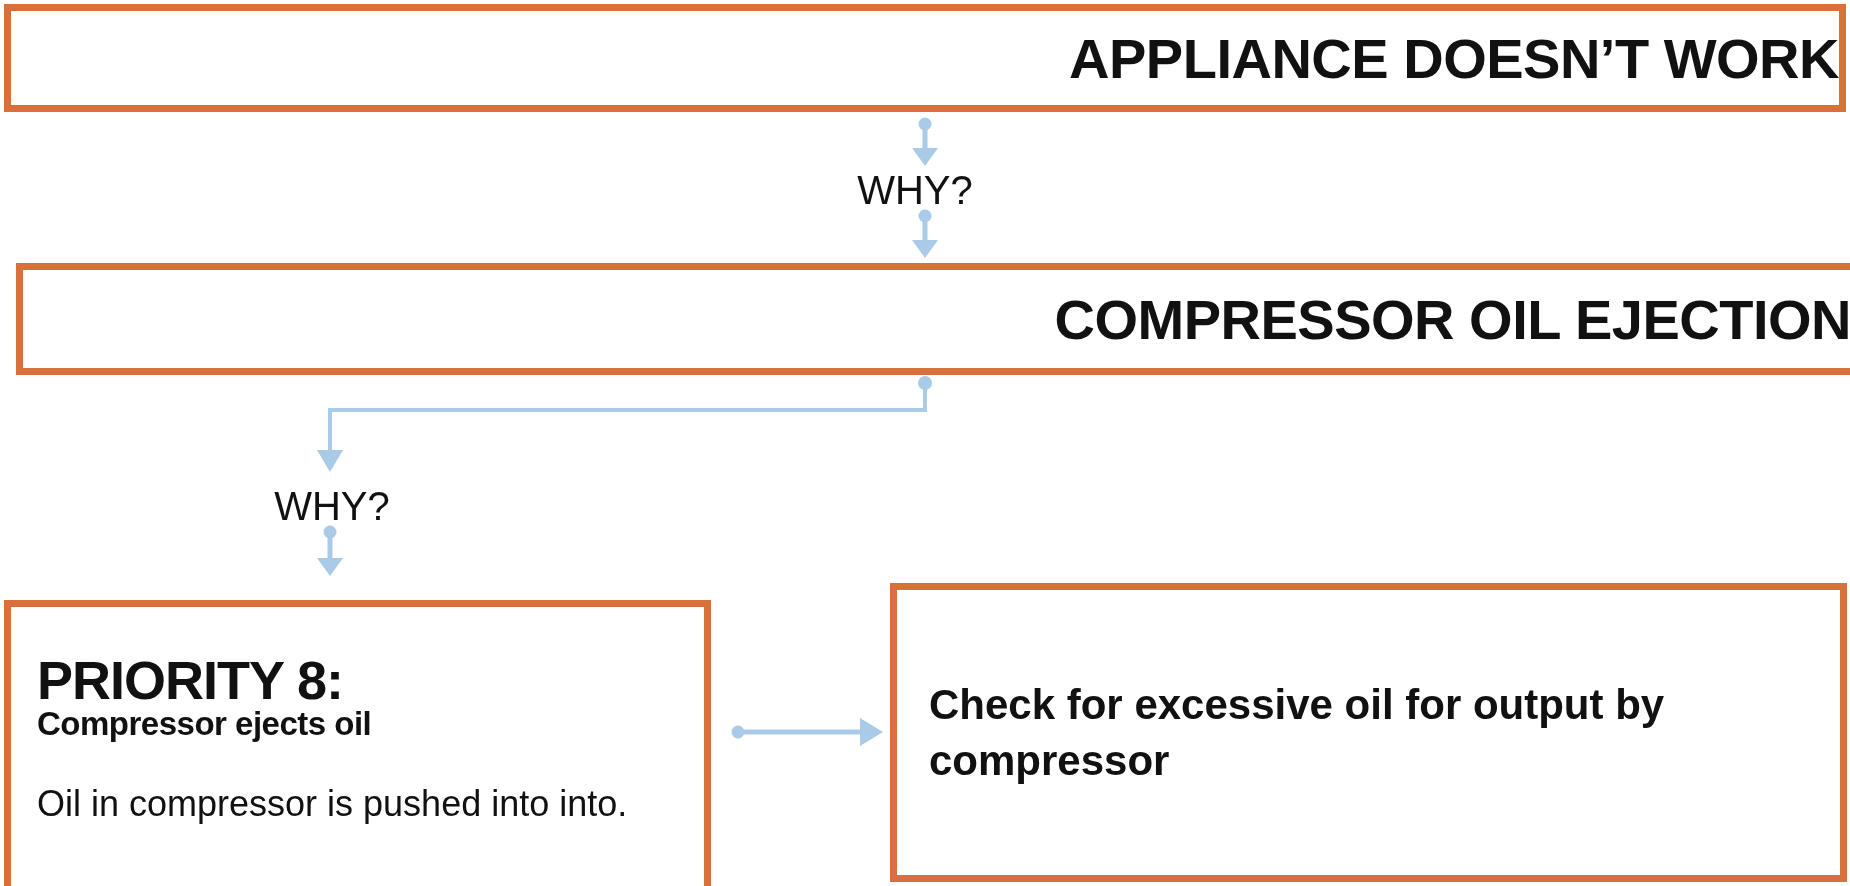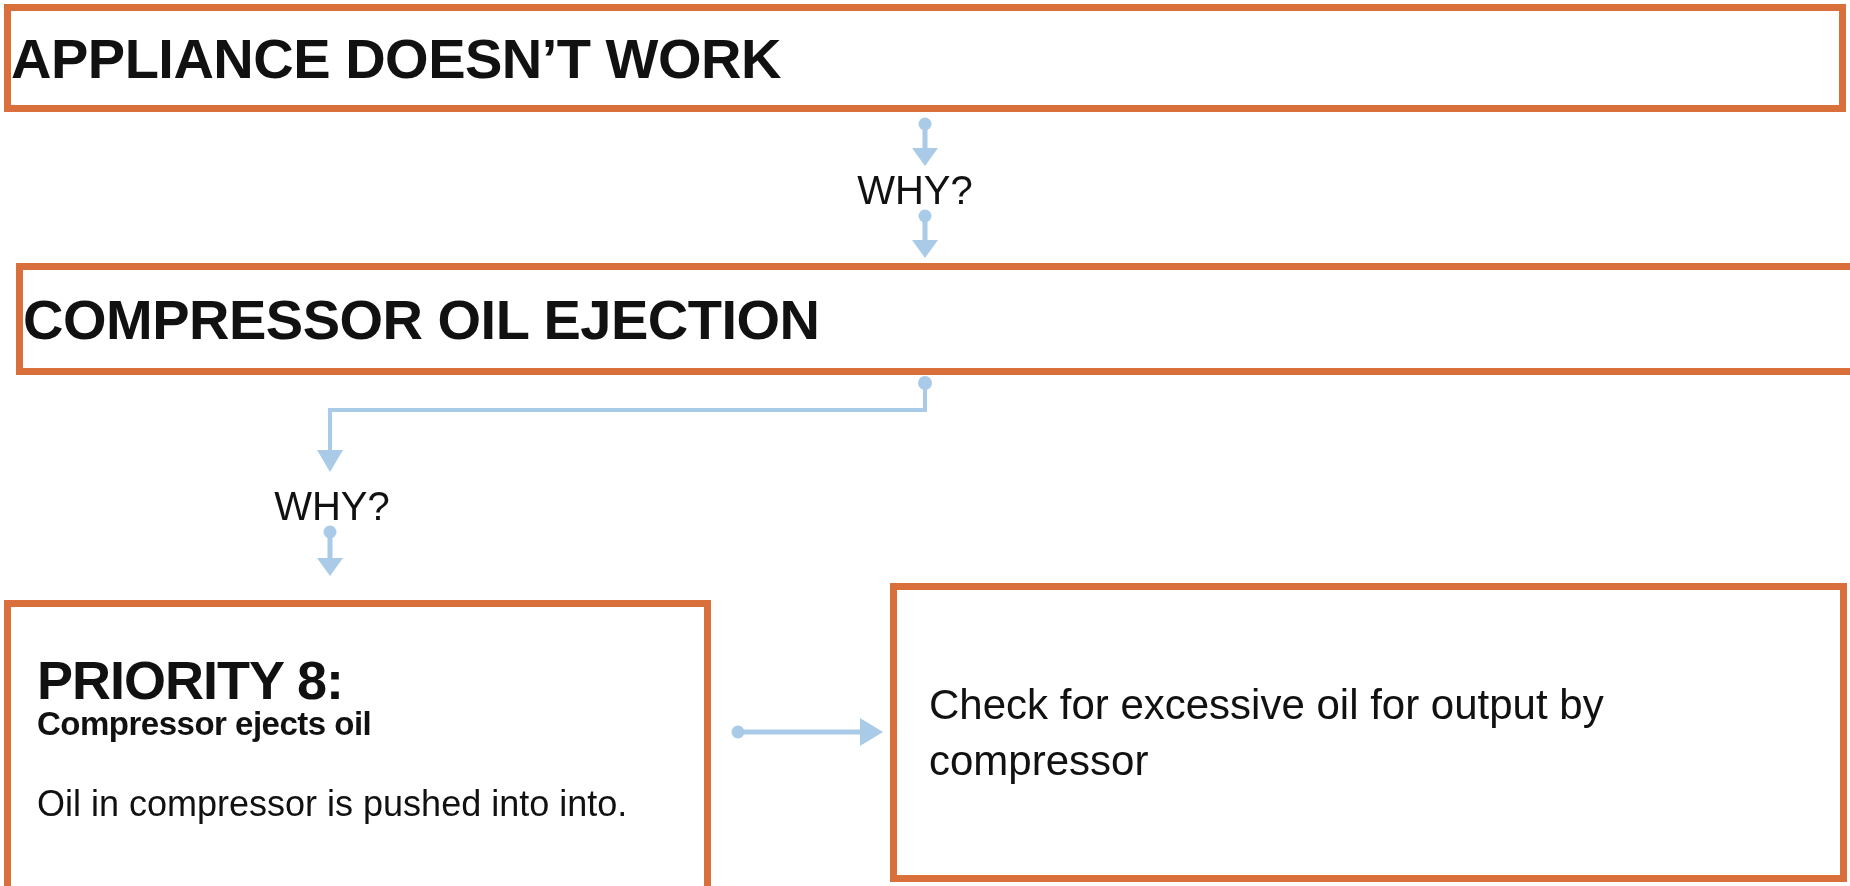--- a/index.html
+++ b/index.html
@@ -18,21 +18,21 @@
   }
   .box {
     position: absolute;
     background: #ffffff;
     border: 7px solid var(--accent-orange, #D9703C);
     box-sizing: border-box;
   }
   .banner {
     display: flex;
     align-items: center;
-    justify-content: flex-start;
+    justify-content: flex-end;
   }
   .banner-title {
     font-weight: bold;
     font-size: 56px;
     letter-spacing: -0.5px;
     white-space: nowrap;
   }
   .why-label {
     position: absolute;
     transform: translateX(-50%);
@@ -64,20 +64,21 @@
   }
   .priority-body {
     font-size: 36px;
     line-height: 1.0;
     margin-top: 46px;
     white-space: nowrap;
   }
   .action-box {
     display: flex;
     align-items: center;
+    font-weight: bold;
   }
   .action-text {
     padding: 0 24px 0 32px;
     font-size: 42px;
     line-height: 1.32;
     white-space: pre-line;
   }
   svg { display: block; }
 </style>
 </head>

